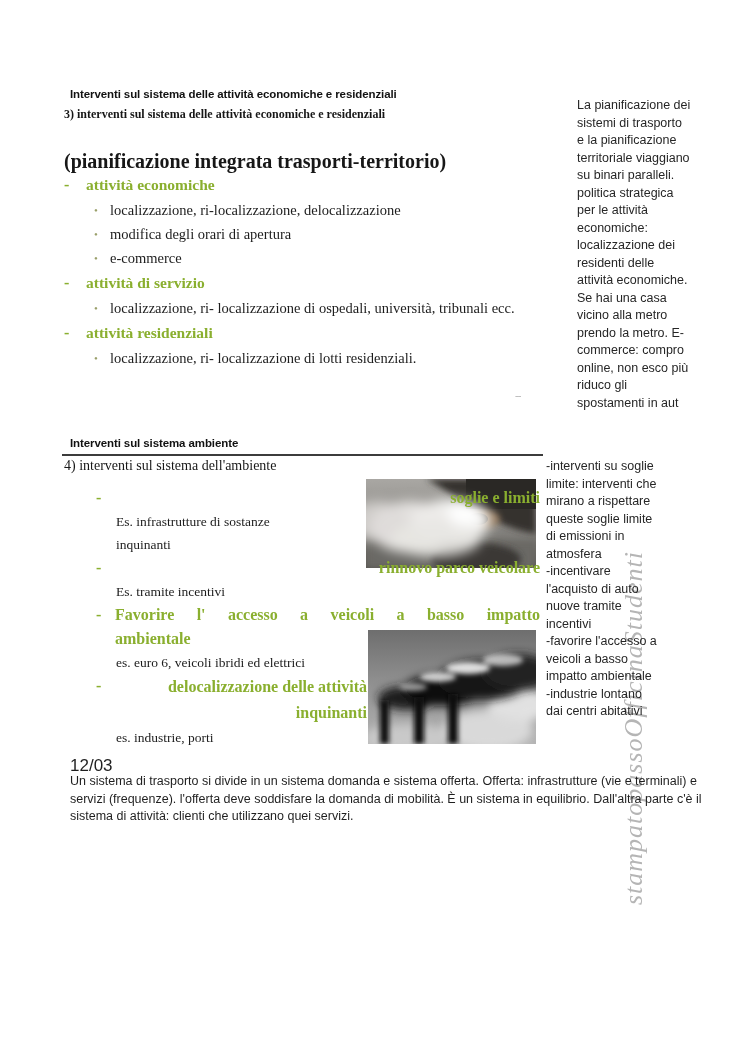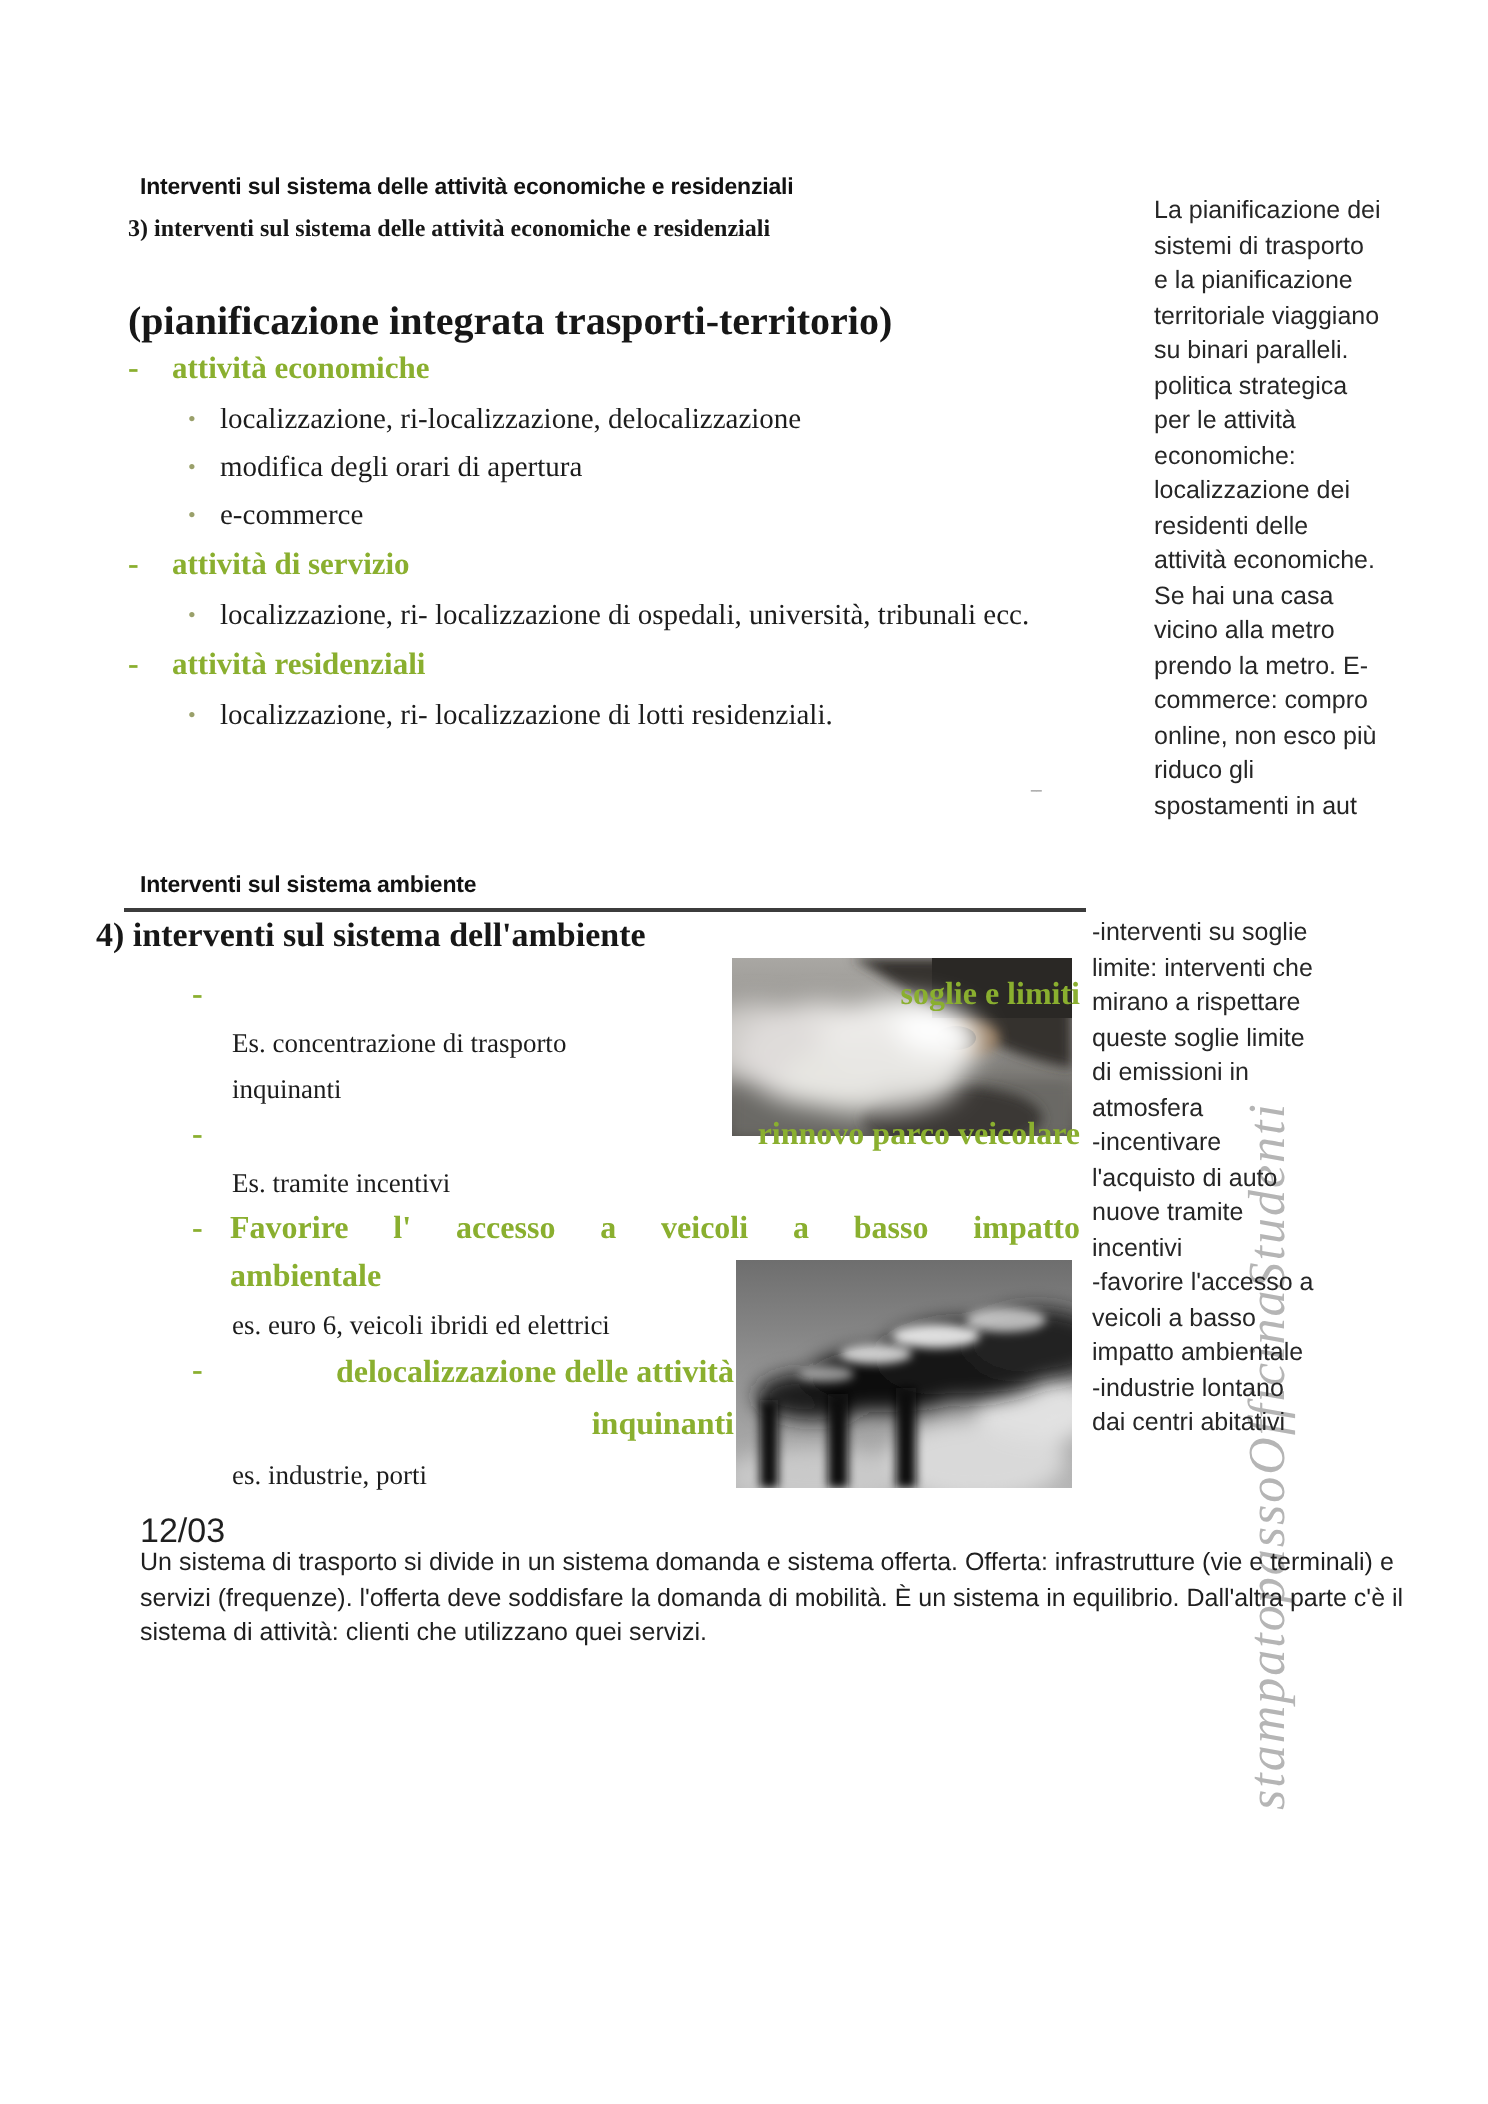--- a/index.html
+++ b/index.html
@@ -14,21 +14,21 @@
     letter-spacing:1px;color:#b5b5b5;text-align:center;white-space:nowrap;}
   
   .kicker{font-family:"Liberation Sans",sans-serif;font-weight:700;font-size:11.5px;
     color:#121212;letter-spacing:-0.1px;}
   .k1{left:70px;top:88px;}
   .k2{left:70px;top:437px;}
   
   .title1{left:64px;top:103px;width:480px;font-weight:700;font-size:12px;line-height:23px;
     text-align:justify;color:#171717;}
   .subtitle1{left:64px;top:150px;font-weight:700;font-size:20px;color:#171717;}
-  .title2{left:48px;top:458px;font-weight:700;font-size:17px;color:#171717;}
+  .title2{left:64px;top:458px;font-weight:400;font-size:14px;color:#171717;}
   .rule2{left:62px;top:454px;width:481px;height:2px;background:#3c3c3c;}
   
   .s1-list{left:64px;top:172px;width:478px;}
   .g-item{display:flex;line-height:26px;}
   .g-dash{width:22px;color:#8aaf2f;font-weight:700;font-size:16px;flex:none;}
   .g-label{color:#8aaf2f;font-weight:700;font-size:15.5px;}
   .sub-item{display:flex;line-height:24px;font-size:14.5px;color:#1c1c1c;}
   .sub-item .dot{width:16px;margin-left:30px;flex:none;color:#9aa06a;font-size:11px;line-height:24px;}
   .sub-item .txt{flex:1;}
   .sub-item .justify{text-align:justify;}
@@ -157,21 +157,21 @@
           <ellipse cx="100" cy="35" rx="18" ry="12" fill="#ffffff" opacity="0.9"></ellipse>
         </g>
       </svg>
     </div>
 
     <div class="abs s2-list">
       <div class="g-item2">
         <span class="g-dash2">-</span>
         <span class="g-label2">soglie e limiti</span>
       </div>
-      <div class="ex">Es. concentrazione di trasporto
+      <div class="ex">Es. infrastrutture di sostanze
 inquinanti</div>
       <div class="g-item2">
         <span class="g-dash2">-</span>
         <span class="g-label2">rinnovo parco veicolare</span>
       </div>
       <div class="ex">Es. tramite incentivi</div>
       <div class="g-item2">
         <span class="g-dash2">-</span>
         <span class="g-label2 justify-last">Favorire l' accesso a veicoli a basso impatto
 ambientale</span>

